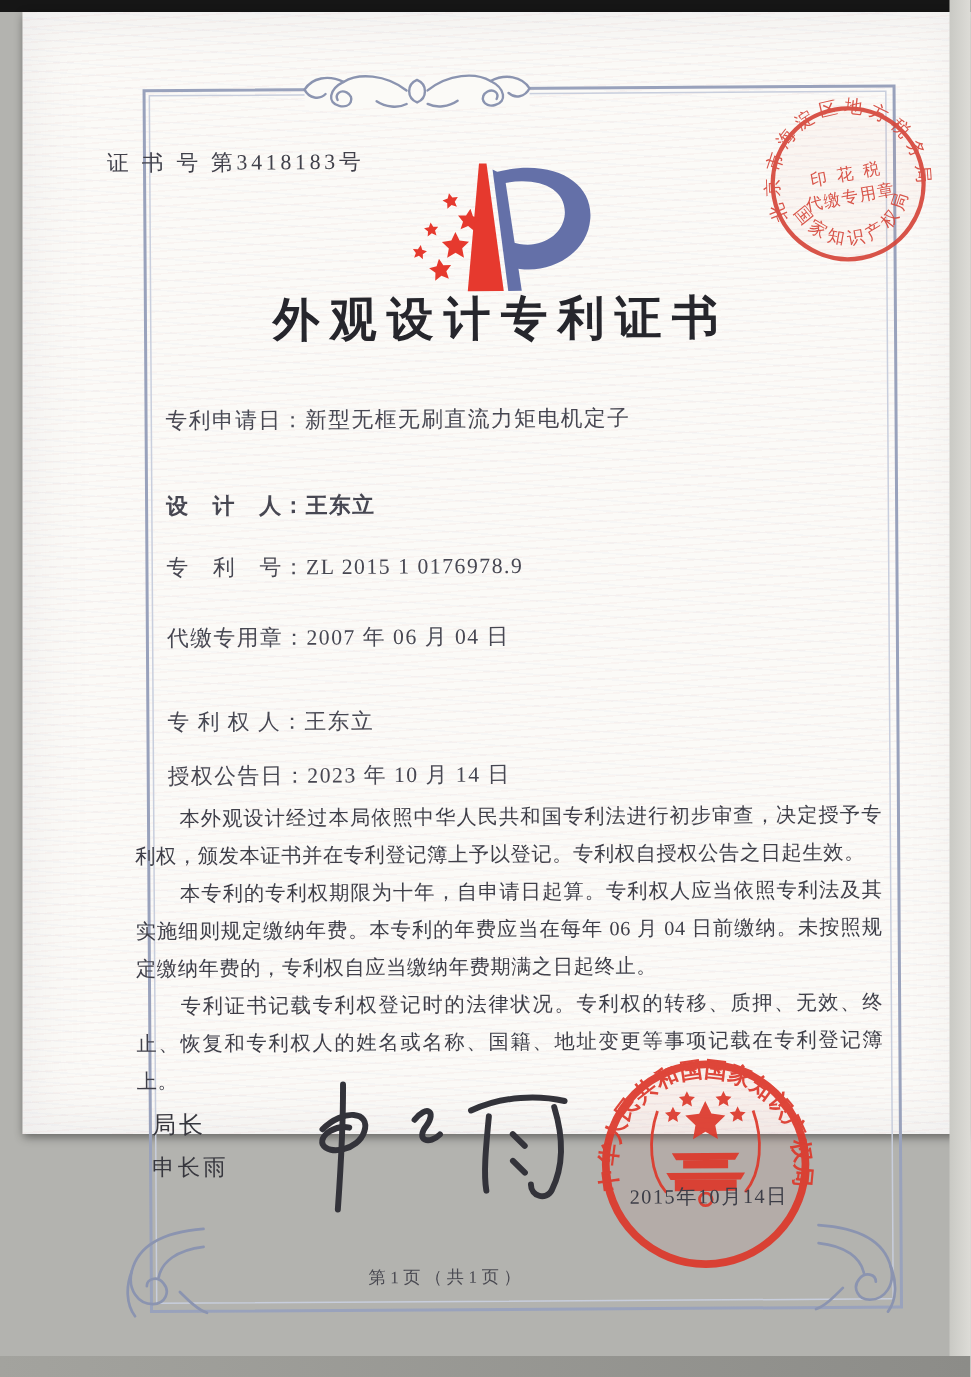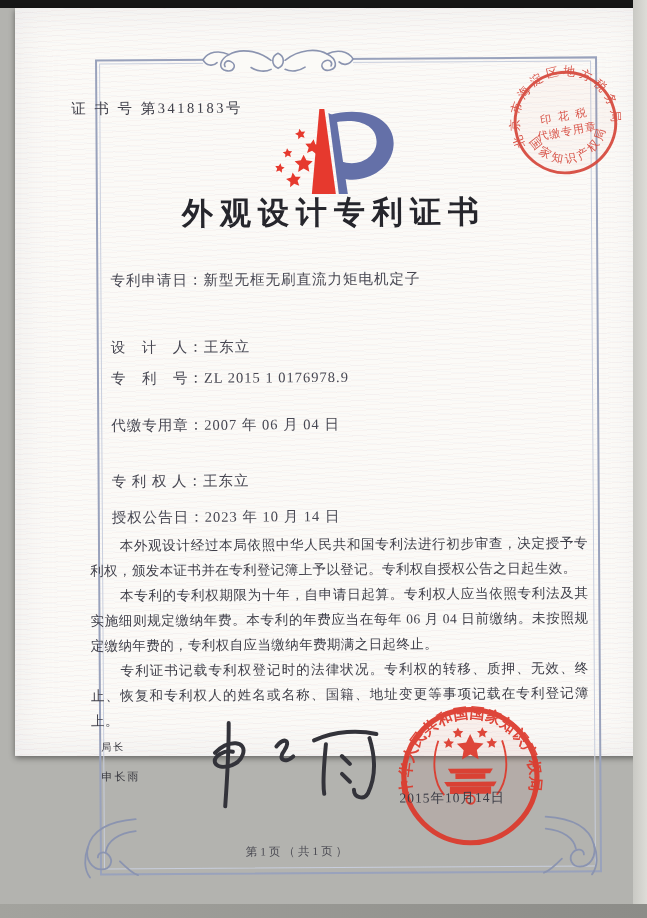--- a/index.html
+++ b/index.html
@@ -32,35 +32,35 @@
   .orn-bl{position:absolute;left:58px;top:806px;z-index:3;}
   .orn-br{position:absolute;left:524px;top:806px;z-index:3;transform:scaleX(-1);}
   
   .cert-no{position:absolute;left:58px;top:90px;font-size:14.5px;letter-spacing:2.5px;color:#40404a;z-index:4;}
   .logo{position:absolute;left:244px;top:100px;z-index:4;}
   .title{position:absolute;left:0;top:184px;width:640px;text-align:center;
     font-size:31px;font-weight:bold;letter-spacing:7px;color:#26262c;z-index:4;}
   .fields{position:absolute;left:96px;top:0;z-index:4;}
   .field-row{position:absolute;left:0;white-space:nowrap;font-size:14.5px;color:#474752;letter-spacing:1px;}
   .field-row:nth-child(1){top:262px;}
-  .field-row:nth-child(2){top:329px;}
+  .field-row:nth-child(2){top:319px;font-weight:bold;}
   .field-row:nth-child(3){top:360px;}
   .field-row:nth-child(4){top:407px;}
   .field-row:nth-child(5){top:463px;}
   .field-row:nth-child(6){top:499px;}
   .body-text{position:absolute;left:74px;top:524px;width:498px;z-index:4;
     font-size:13.5px;line-height:25px;letter-spacing:.4px;color:#3f3f49;text-align:justify;}
   .body-text p{margin:0;text-indent:2.2em;}
-  .sig-title{position:absolute;left:84px;top:731px;font-size:10px;letter-spacing:2px;color:#37373e;z-index:4;font-family:"Liberation Sans","DejaVu Sans",sans-serif;}
-  .sig-name{position:absolute;left:84px;top:760px;font-size:11px;letter-spacing:2px;color:#37373e;z-index:4;font-family:"Liberation Sans","DejaVu Sans",sans-serif;}
+  .sig-title{position:absolute;left:84px;top:731px;font-size:16px;letter-spacing:2px;color:#37373e;z-index:4;font-family:"Liberation Sans","DejaVu Sans",sans-serif;}
+  .sig-name{position:absolute;left:84px;top:760px;font-size:15px;letter-spacing:2px;color:#37373e;z-index:4;font-family:"Liberation Sans","DejaVu Sans",sans-serif;}
   .sig-hand{position:absolute;left:168px;top:708px;z-index:5;}
   
   .stamp-tr{position:absolute;left:494px;top:58px;z-index:6;opacity:.92;}
   .seal{position:absolute;left:378px;top:694px;z-index:5;opacity:.93;mix-blend-mode:multiply;}
-  .seal-date{position:absolute;left:382px;top:782px;width:146px;text-align:left;z-index:6;
+  .seal-date{position:absolute;left:382px;top:782px;width:146px;text-align:center;z-index:6;
     font-size:13.5px;letter-spacing:1px;color:#3c3d47;}
   .page-no{position:absolute;left:150px;top:836px;width:260px;text-align:center;z-index:4;
     font-size:11.5px;letter-spacing:3px;color:#4a4a52;}
 </style>
 </head>
 <body>
 
 <div class="scan-top"></div>
 
 <div class="paper">

